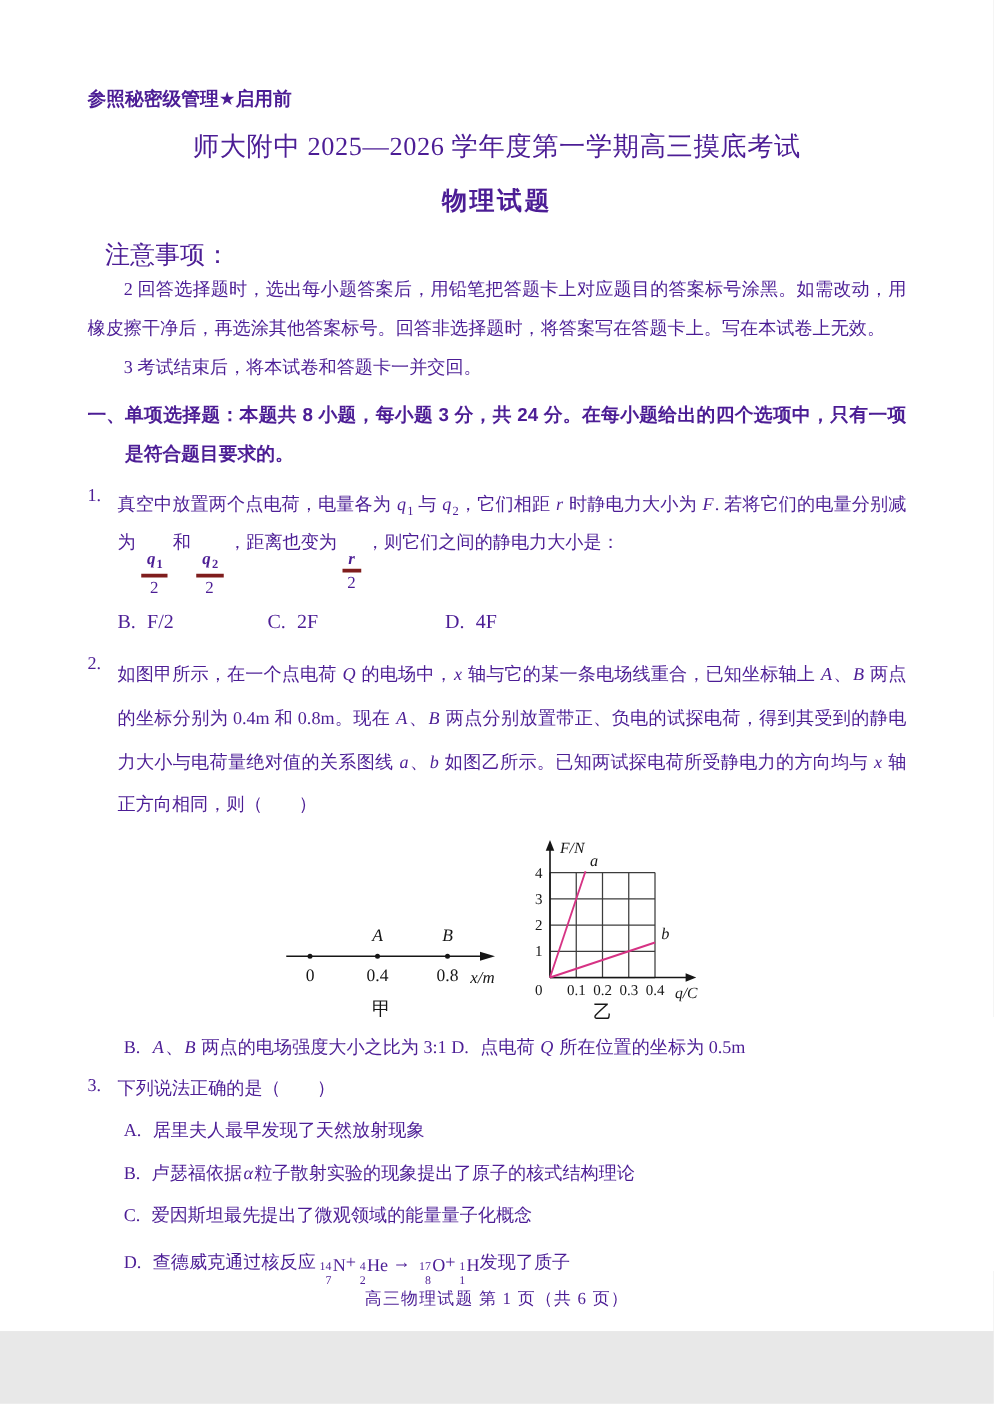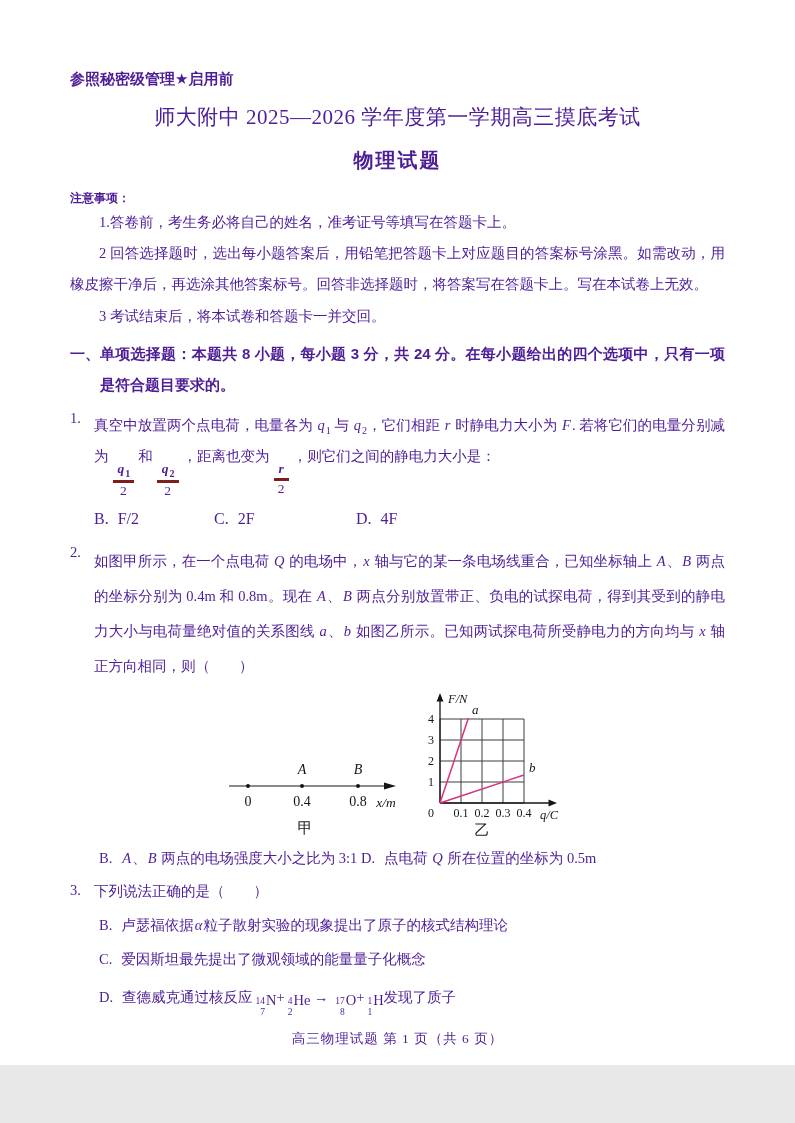--- a/index.html
+++ b/index.html
@@ -10,21 +10,21 @@
     background:#ffffff;
     font-family:"Liberation Serif","DejaVu Serif",serif;
     color:#4c1d95;
     box-sizing:border-box;
     padding:70px 70px 0 70px;
     overflow:hidden;
   }
   .sec-label{font-weight:bold;font-size:15px;font-family:"Liberation Sans","DejaVu Sans",sans-serif;}
   .title{text-align:center;font-size:21px;font-weight:normal;margin-top:14px;letter-spacing:.5px;}
   .subtitle{text-align:center;font-size:20px;font-weight:bold;margin-top:16px;letter-spacing:2px;font-family:"Liberation Sans","DejaVu Sans",sans-serif;}
-  .notice-head{font-weight:bold;font-size:12px;margin-top:16px;font-family:"Liberation Sans","DejaVu Sans",sans-serif;}
+  .notice-head{font-weight:normal;font-size:20px;margin-top:16px;font-family:"Liberation Sans","DejaVu Sans",sans-serif;margin-left:14px;}
   .para{font-size:14.5px;line-height:2.15;text-indent:2em;margin:0;text-align:justify;}
   .section-head{display:flex;font-weight:bold;font-size:15px;line-height:2.1;margin-top:6px;font-family:"Liberation Sans","DejaVu Sans",sans-serif;}
   .section-head .marker{flex:none;}
   .section-head .stext{flex:1;text-align:justify;}
   .question{display:flex;font-size:14.5px;margin-top:9px;}
   .qnum{flex:none;width:24px;}
   .qbody{flex:1;text-align:justify;}
   .q-lh{line-height:2.4;}
   .q1-lh{line-height:2.1;}
   i.v{font-style:italic;font-family:"Liberation Serif",serif;padding:0 1px;}
@@ -50,21 +50,20 @@
 <body>
 
 <div class="page">
 
   <div class="sec-label">参照秘密级管理★启用前</div>
 
   <div class="title">师大附中 2025—2026 学年度第一学期高三摸底考试</div>
   <div class="subtitle">物理试题</div>
 
   <div class="notice-head">注意事项：</div>
-  <p class="para">1.答卷前，考生务必将自己的姓名，准考证号等填写在答题卡上。</p>
   <p class="para">2 回答选择题时，选出每小题答案后，用铅笔把答题卡上对应题目的答案标号涂黑。如需改动，用橡皮擦干净后，再选涂其他答案标号。回答非选择题时，将答案写在答题卡上。写在本试卷上无效。</p>
   <p class="para">3 考试结束后，将本试卷和答题卡一并交回。</p>
 
   <div class="section-head">
     <span class="marker">一、</span>
     <span class="stext">单项选择题：本题共 8 小题，每小题 3 分，共 24 分。在每小题给出的四个选项中，只有一项是符合题目要求的。</span>
   </div>
 
   <div class="question">
     <span class="qnum">1.</span>
@@ -150,20 +149,21 @@
   <div class="optgrid" style="margin-left:29px;font-size:14.5px;">
     <span class="opt"><span class="olabel">B.</span><span><i class="v">A</i>、<i class="v">B</i> 两点的电场强度大小之比为 3:1</span></span>
     <span class="opt"><span class="olabel">D.</span><span>点电荷 <i class="v">Q</i> 所在位置的坐标为 0.5m</span></span>
   </div>
 
   <div class="question" style="margin-top:14px;">
     <span class="qnum">3.</span>
     <div class="qbody">下列说法正确的是（　　）</div>
   </div>
   <div class="optlist" style="margin-left:24px;font-size:14.5px;">
+    <div class="opt"><span class="olabel">A.</span><span>居里夫人最早发现了天然放射现象</span></div>
     <div class="opt"><span class="olabel">B.</span><span>卢瑟福依据<i class="v">α</i>粒子散射实验的现象提出了原子的核式结构理论</span></div>
     <div class="opt"><span class="olabel">C.</span><span>爱因斯坦最先提出了微观领域的能量量子化概念</span></div>
     <div class="opt"><span class="olabel">D.</span><span>查德威克通过核反应<span class="nuc">
             <span class="sc">
               <span>14</span>
               <span>7</span>
             </span>
             <span>N</span>
           </span>+<span class="nuc">
             <span class="sc">

